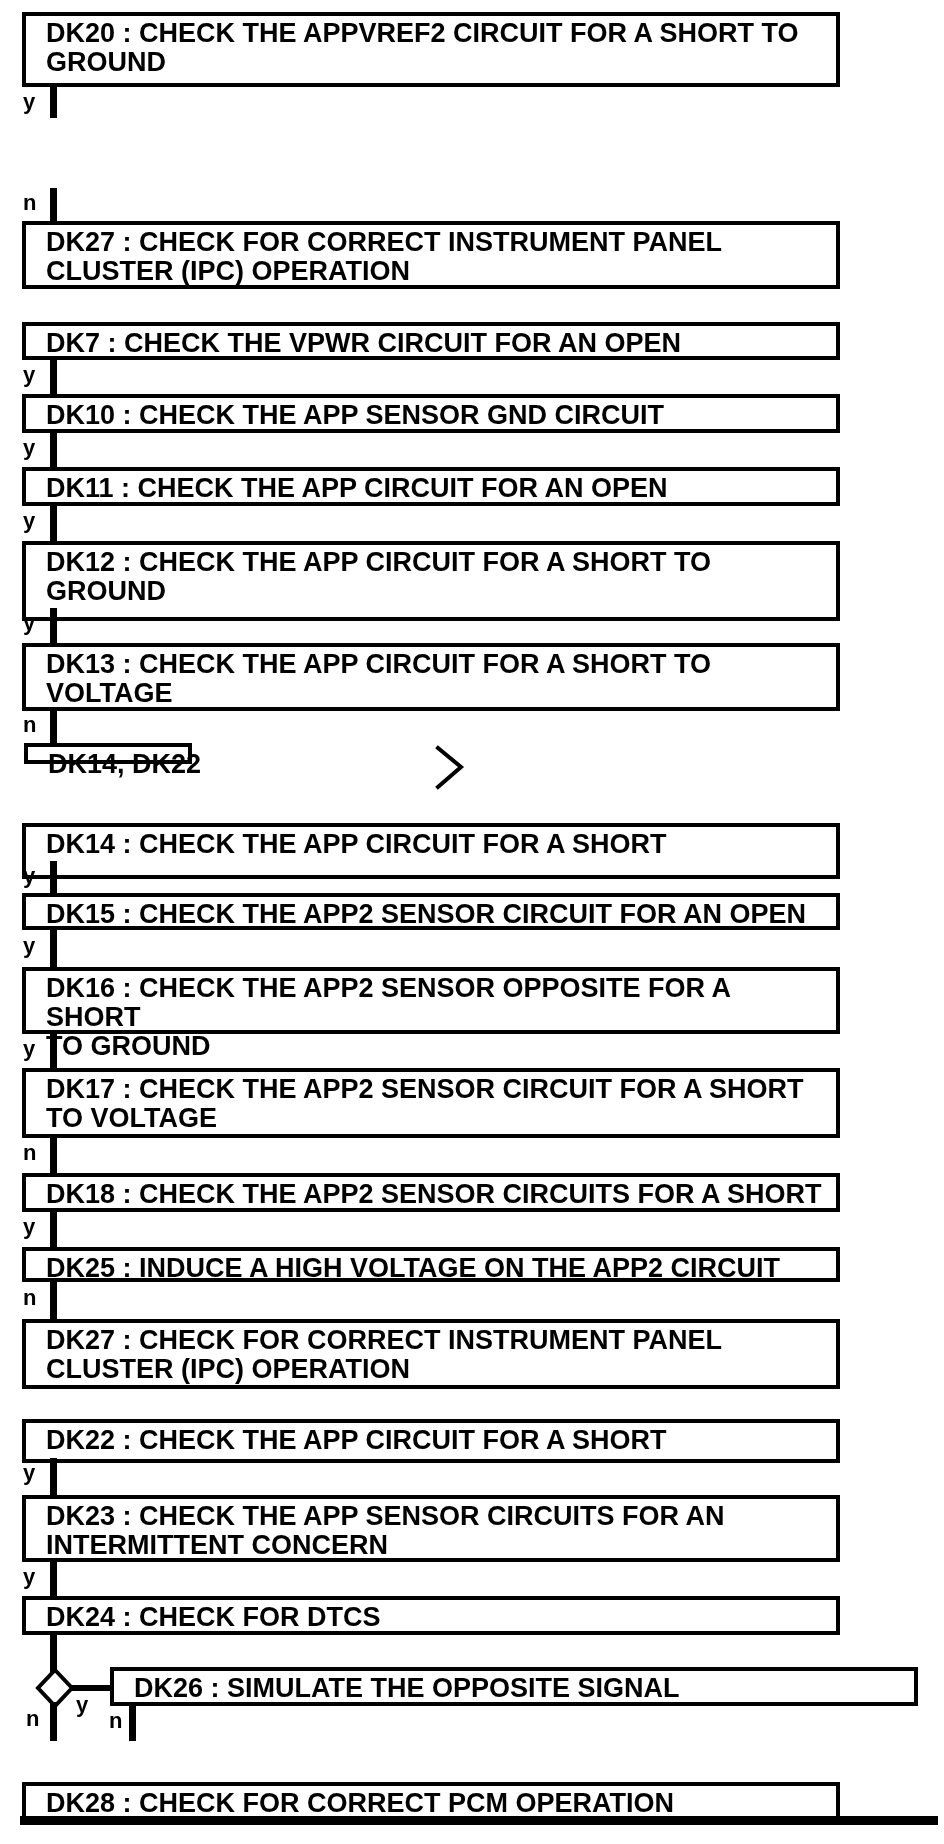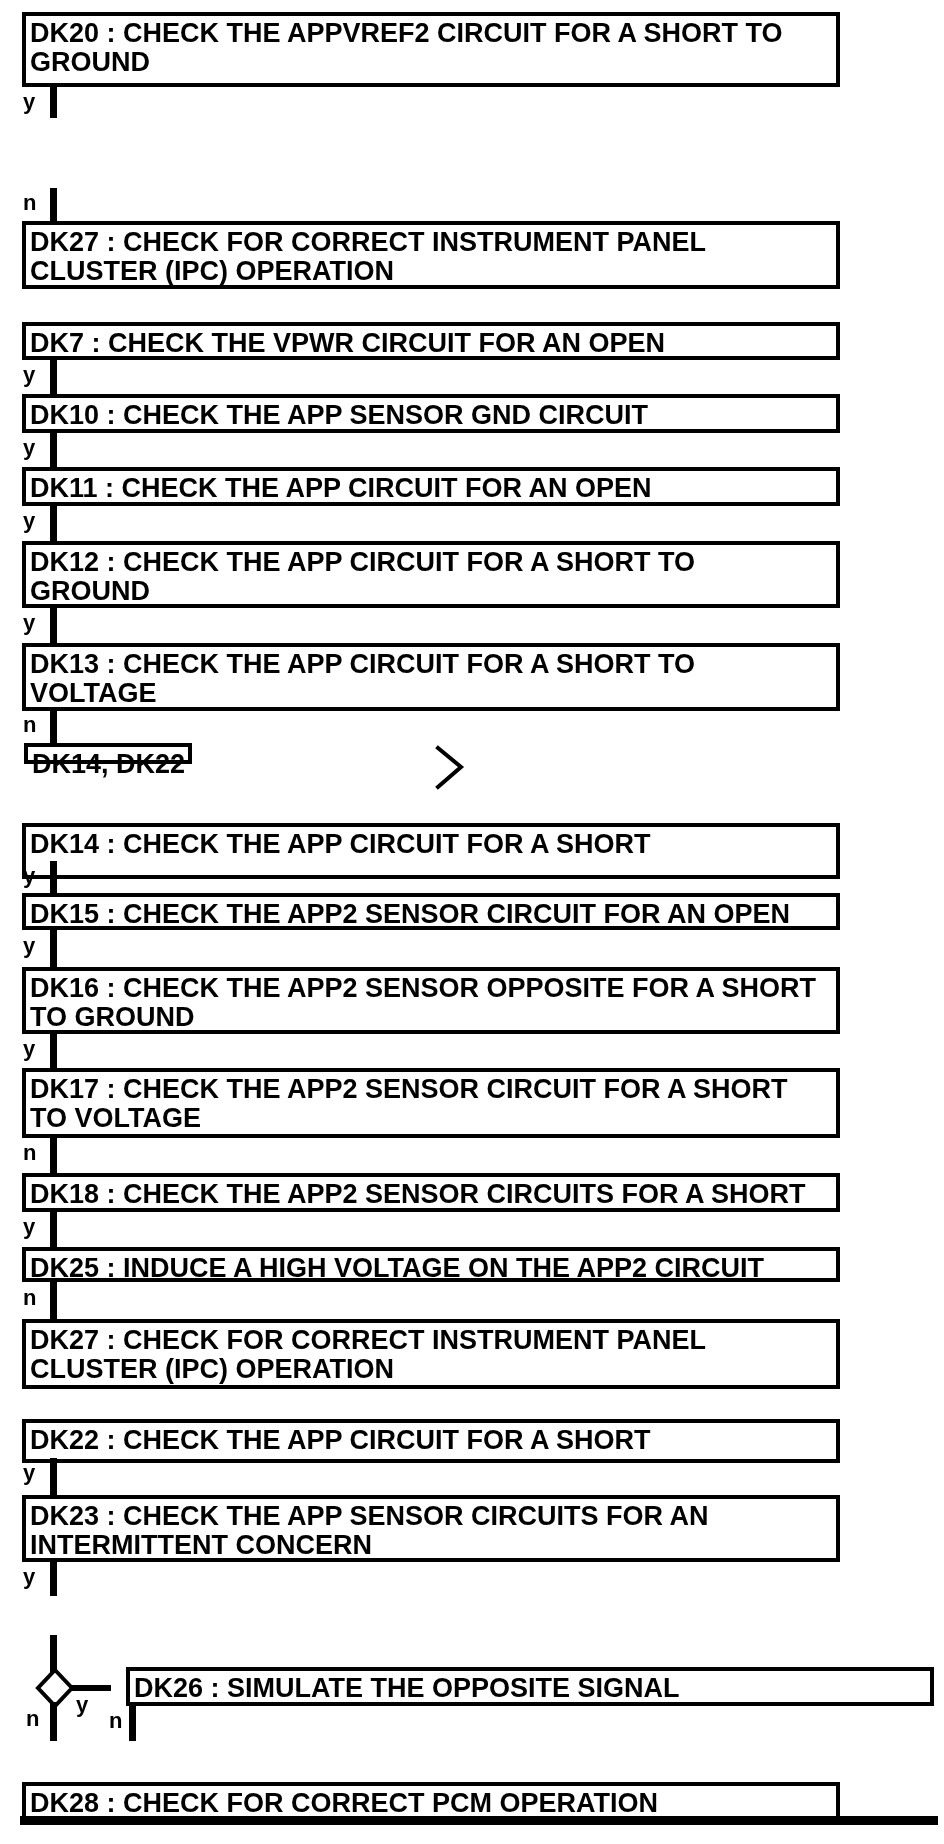--- a/index.html
+++ b/index.html
@@ -4,24 +4,24 @@
 <style>
   html,body{margin:0;padding:0;background:#ffffff;}
   .page{
     position:relative;width:944px;height:1844px;background:#ffffff;
     font-family:"Liberation Sans",sans-serif;color:#000000;overflow:hidden;
   }
   .box{
     position:absolute;left:22px;width:818px;box-sizing:border-box;
     border:4px solid #000000;background:#ffffff;
     font-weight:bold;font-size:27px;line-height:29px;
-    white-space:pre-line;padding:3px 4px 0 4px;
+    white-space:pre-line;padding:3px 4px 0 20px;
   }
   .ref{width:168px;left:24px;white-space:nowrap;}
-  .wide{left:126px;width:808px;}
+  .wide{left:110px;width:808px;}
   .vline{position:absolute;left:50px;width:7px;background:#000000;}
   .hline{position:absolute;height:6px;background:#000000;}
   .lbl{
     position:absolute;left:23px;font-weight:bold;font-size:22px;line-height:22px;
   }
   .svgabs{position:absolute;}
   .rule{position:absolute;background:#000000;}
 </style>
 </head>
 <body>
@@ -39,21 +39,21 @@
 
   <div class="box" style="top:322px;height:38px">DK7 : CHECK THE VPWR CIRCUIT FOR AN OPEN</div>
   <div class="vline" style="top:360px;height:34px"></div>
   <div class="lbl" style="top:364px">y</div>
   <div class="box" style="top:394px;height:39px">DK10 : CHECK THE APP SENSOR GND CIRCUIT</div>
   <div class="vline" style="top:433px;height:34px"></div>
   <div class="lbl" style="top:437px">y</div>
   <div class="box" style="top:467px;height:39px">DK11 : CHECK THE APP CIRCUIT FOR AN OPEN</div>
   <div class="vline" style="top:506px;height:35px"></div>
   <div class="lbl" style="top:510px">y</div>
-  <div class="box" style="top:541px;height:67px">DK12 : CHECK THE APP CIRCUIT FOR A SHORT TO
+  <div class="box" style="top:541px;height:80px">DK12 : CHECK THE APP CIRCUIT FOR A SHORT TO
 GROUND</div>
   <div class="vline" style="top:608px;height:35px"></div>
   <div class="lbl" style="top:612px">y</div>
   <div class="box" style="top:643px;height:68px">DK13 : CHECK THE APP CIRCUIT FOR A SHORT TO
 VOLTAGE</div>
   <div class="vline" style="top:711px;height:32px"></div>
   <div class="lbl" style="top:714px">n</div>
   <div class="box ref" style="top:743px;height:21px">DK14, DK22</div>
 
   <svg class="svgabs" style="left:430px;top:742px" width="42" height="52" viewBox="0 0 42 52">
@@ -83,20 +83,21 @@
   <div class="box" style="top:1319px;height:70px">DK27 : CHECK FOR CORRECT INSTRUMENT PANEL
 CLUSTER (IPC) OPERATION</div>
 
   <div class="box" style="top:1419px;height:44px">DK22 : CHECK THE APP CIRCUIT FOR A SHORT</div>
   <div class="vline" style="top:1458px;height:37px"></div>
   <div class="lbl" style="top:1462px">y</div>
   <div class="box" style="top:1495px;height:67px">DK23 : CHECK THE APP SENSOR CIRCUITS FOR AN
 INTERMITTENT CONCERN</div>
   <div class="vline" style="top:1562px;height:34px"></div>
   <div class="lbl" style="top:1566px">y</div>
+  <div class="box" style="top:1596px;height:39px">DK24 : CHECK FOR DTCS</div>
 
   <div class="vline" style="top:1635px;height:38px"></div>
   <svg class="svgabs" style="left:30px;top:1662px" width="52" height="52" viewBox="0 0 52 52">
     <polygon points="25,8 42,26 25,44 8,26" fill="#ffffff" stroke="#000000" stroke-width="4"></polygon>
   </svg>
   <div class="vline" style="top:1702px;height:39px"></div>
   <div class="lbl" style="left:26px;top:1708px">n</div>
   <div class="hline" style="left:71px;top:1685px;width:40px"></div>
   <div class="lbl" style="left:76px;top:1694px">y</div>
 

